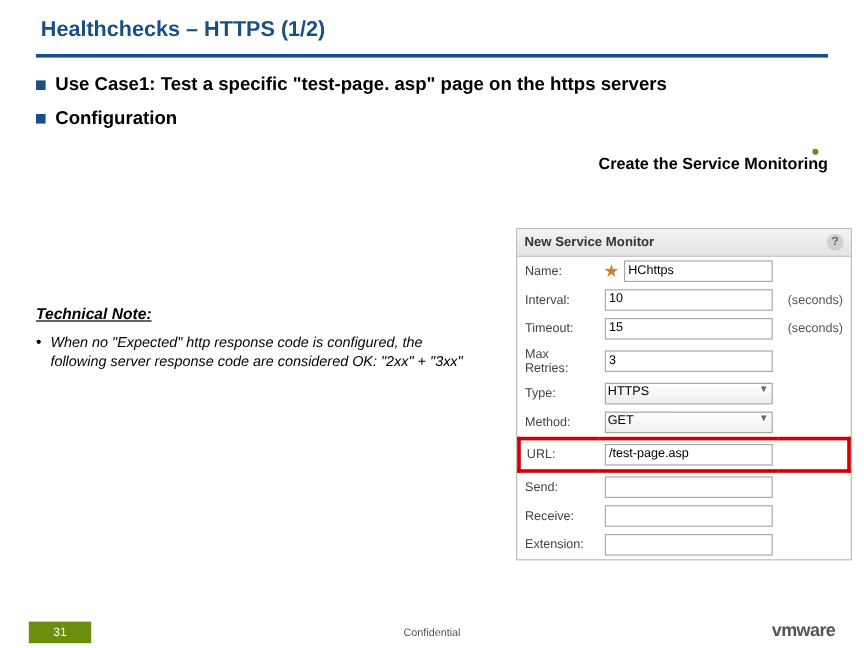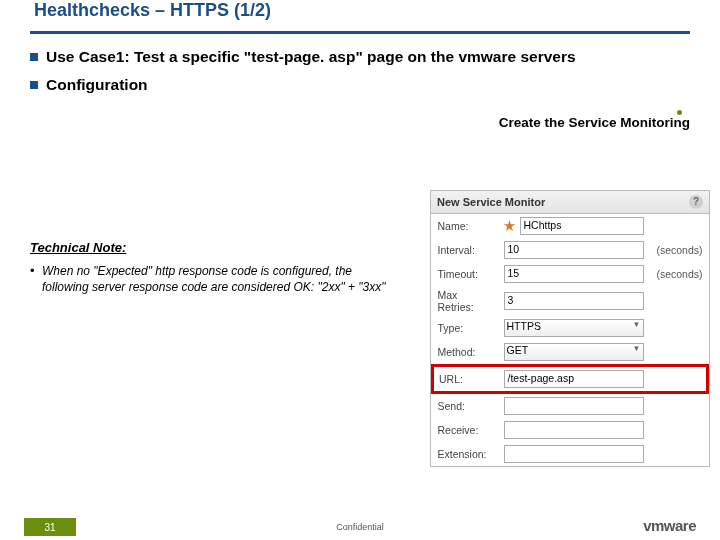--- a/index.html
+++ b/index.html
@@ -1,18 +1,18 @@
 <!DOCTYPE html>
 <html><head>
 <meta charset="utf-8">
 <style>
   * { box-sizing: border-box; margin: 0; padding: 0; }
   html, body { width: 720px; height: 540px; font-family: Arial, Helvetica, sans-serif; background: #fff; color: #000; }
   .slide { position: relative; width: 720px; height: 540px; }
-  .title-bar { padding: 0 0 6px 34px; }
+  .title-bar { padding: 14px 0 6px 34px; }
   .title { color: #1a4e86; font-size: 18px; font-weight: bold; }
   .rule { height: 3px; background: #1a4e86; margin: 4px 30px 0 30px; }
   .body { padding: 14px 30px 0 30px; }
   .b1 { display: flex; align-items: flex-start; margin-bottom: 10px; }
   .b1 .sq { width: 8px; height: 8px; background: #1a4e86; margin: 5px 8px 0 0; flex: none; }
   .b1 .txt { font-weight: bold; font-size: 15.5px; }
   .b2 { display: flex; align-items: flex-end; margin: 0 0 10px 18px; flex-direction: column; }
   .b2 .dot { width: 5px; height: 5px; background: #6b8e0f; border-radius: 50%; margin: 6px 8px 0 0; flex: none; }
   .b2 .txt { font-weight: bold; font-size: 13.5px; }
   .tech-head { margin-top: 110px; font-size: 13px; font-style: italic; font-weight: bold; text-decoration: underline; }
@@ -47,21 +47,21 @@
 
 <div class="slide">
   <div class="title-bar">
     <div class="title">Healthchecks – HTTPS (1/2)</div>
   </div>
   <div class="rule"></div>
 
   <div class="body">
     <div class="b1">
       <div class="sq"></div>
-      <div class="txt">Use Case1: Test a specific "test-page. asp" page on the vmware servers</div>
+      <div class="txt">Use Case1: Test a specific "test-page. asp" page on the https servers</div>
     </div>
     <div class="b1">
       <div class="sq"></div>
       <div class="txt">Configuration</div>
     </div>
     <div class="b2">
       <div class="dot"></div>
       <div class="txt">Create the Service Monitoring</div>
     </div>
 

